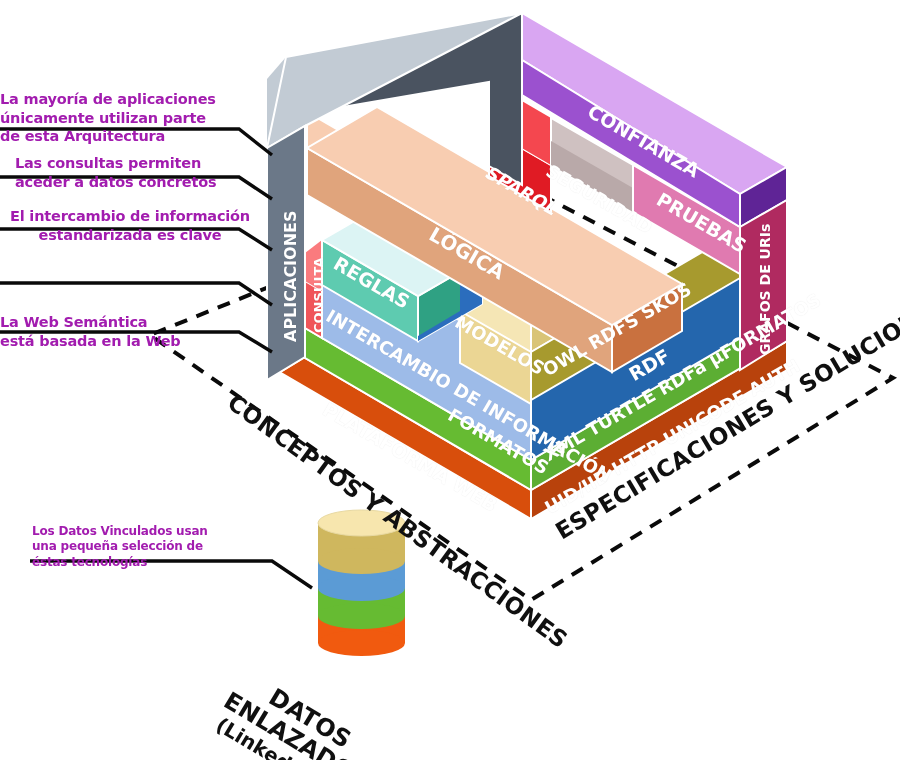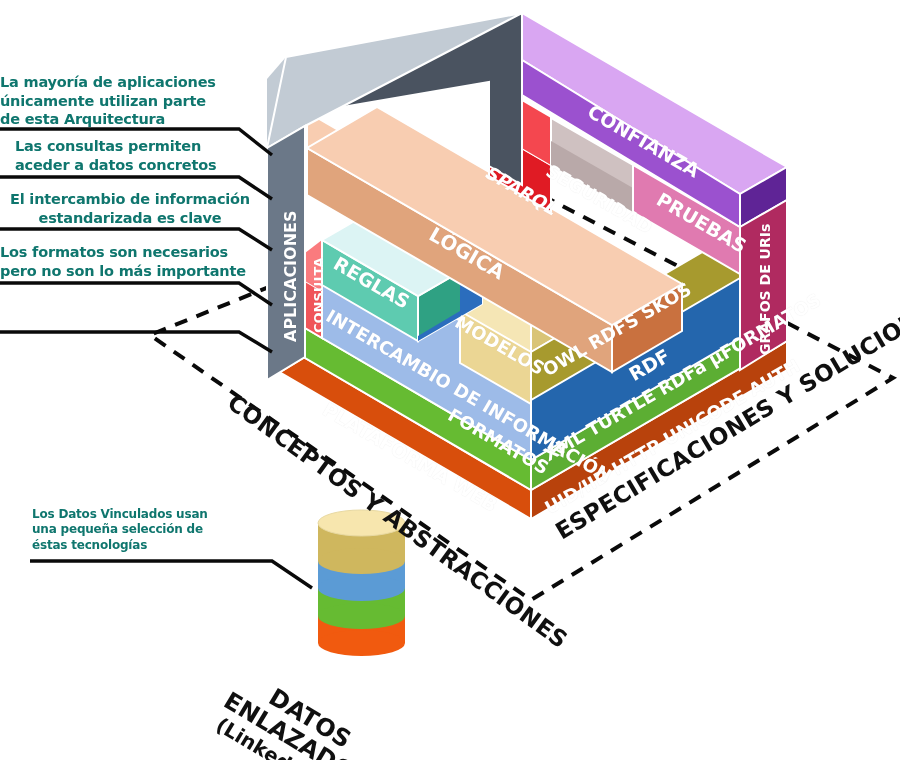--- a/index.html
+++ b/index.html
@@ -11,23 +11,24 @@
   #stage{position:absolute;left:0;top:0;width:900px;height:760px;}
   svg.layer{position:absolute;left:0;top:0;width:900px;height:760px;overflow:visible;}
 
   
   .callout{
     position:absolute;
     font-family:"DejaVu Sans","Liberation Sans",sans-serif;
     font-weight:bold;
     font-size:14.5px;
     line-height:1.28;
-    color:#0f766e;
+    color:#a21caf;
     white-space:pre-line;
     letter-spacing:-0.2px;
+    margin-top:17px;
   }
   .callout.small{font-size:12px;}
 
   
   .isolabel{
     position:absolute;
     color:#ffffff;
     font-weight:bold;
     white-space:nowrap;
     transform-origin:0 0;
@@ -202,23 +203,23 @@
   <div class="callout" style="left:0px;top:73px;width:250px;">La mayoría de aplicaciones
 únicamente  utilizan parte
 de esta Arquitectura</div>
 
   <div class="callout" style="left:15px;top:137px;width:250px;">Las consultas permiten
 aceder a datos concretos</div>
 
   <div class="callout" style="left:0px;top:190px;width:260px;text-align:center;">El intercambio de información
 estandarizada es clave</div>
 
-  <div class="callout" style="left:0px;top:243px;width:260px;">Los formatos son necesarios
-pero no son lo más importante</div>
-
+
+  <div class="callout" style="left:0px;top:296px;width:250px;">La Web Semántica
+está basada en la Web</div>
 
   <div class="callout small" style="left:32px;top:507px;width:250px;">Los Datos Vinculados usan
 una pequeña selección de
 éstas tecnologías</div>
 
   <div class="isolabel" style="left:281px;top:342px;font-size:16px;transform:rotate(-90deg) skewX(0deg) translate(0,0);">APLICACIONES</div>
 
   <div class="isolabel" style="left:311px;top:333px;font-size:13px;transform:rotate(-90deg);">CONSULTA</div>
 
   <div class="isolabel" style="left:757px;top:355px;font-size:14px;transform:rotate(-90deg);">GRAFOS DE URIs</div>

